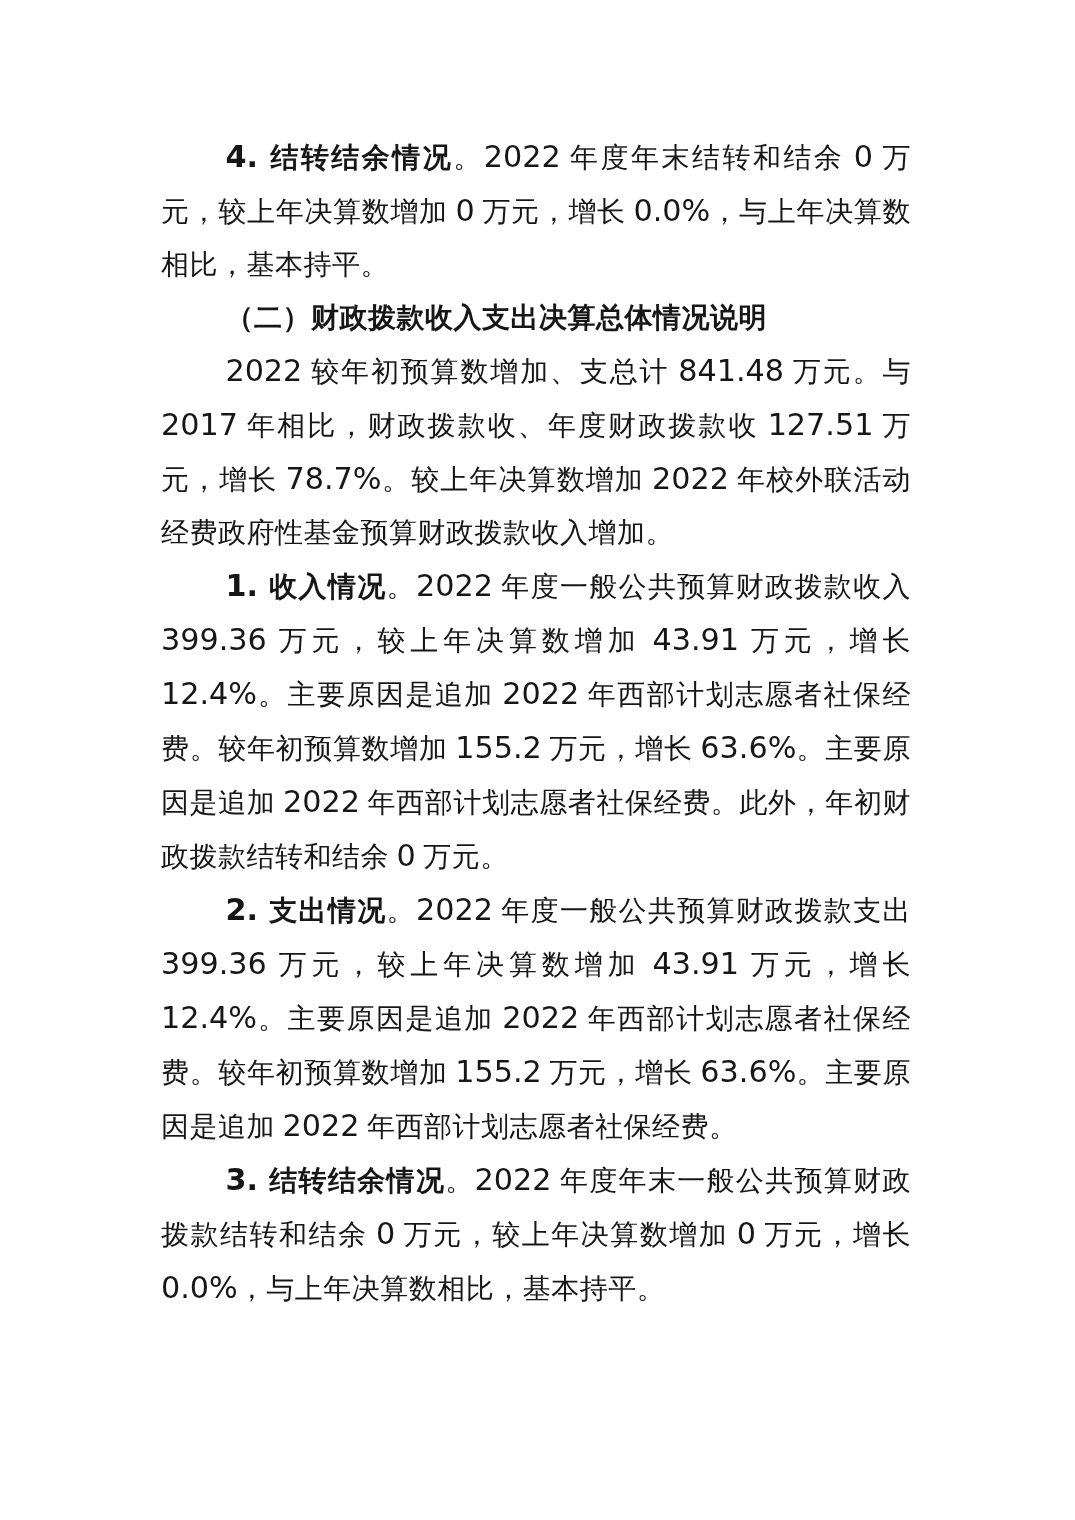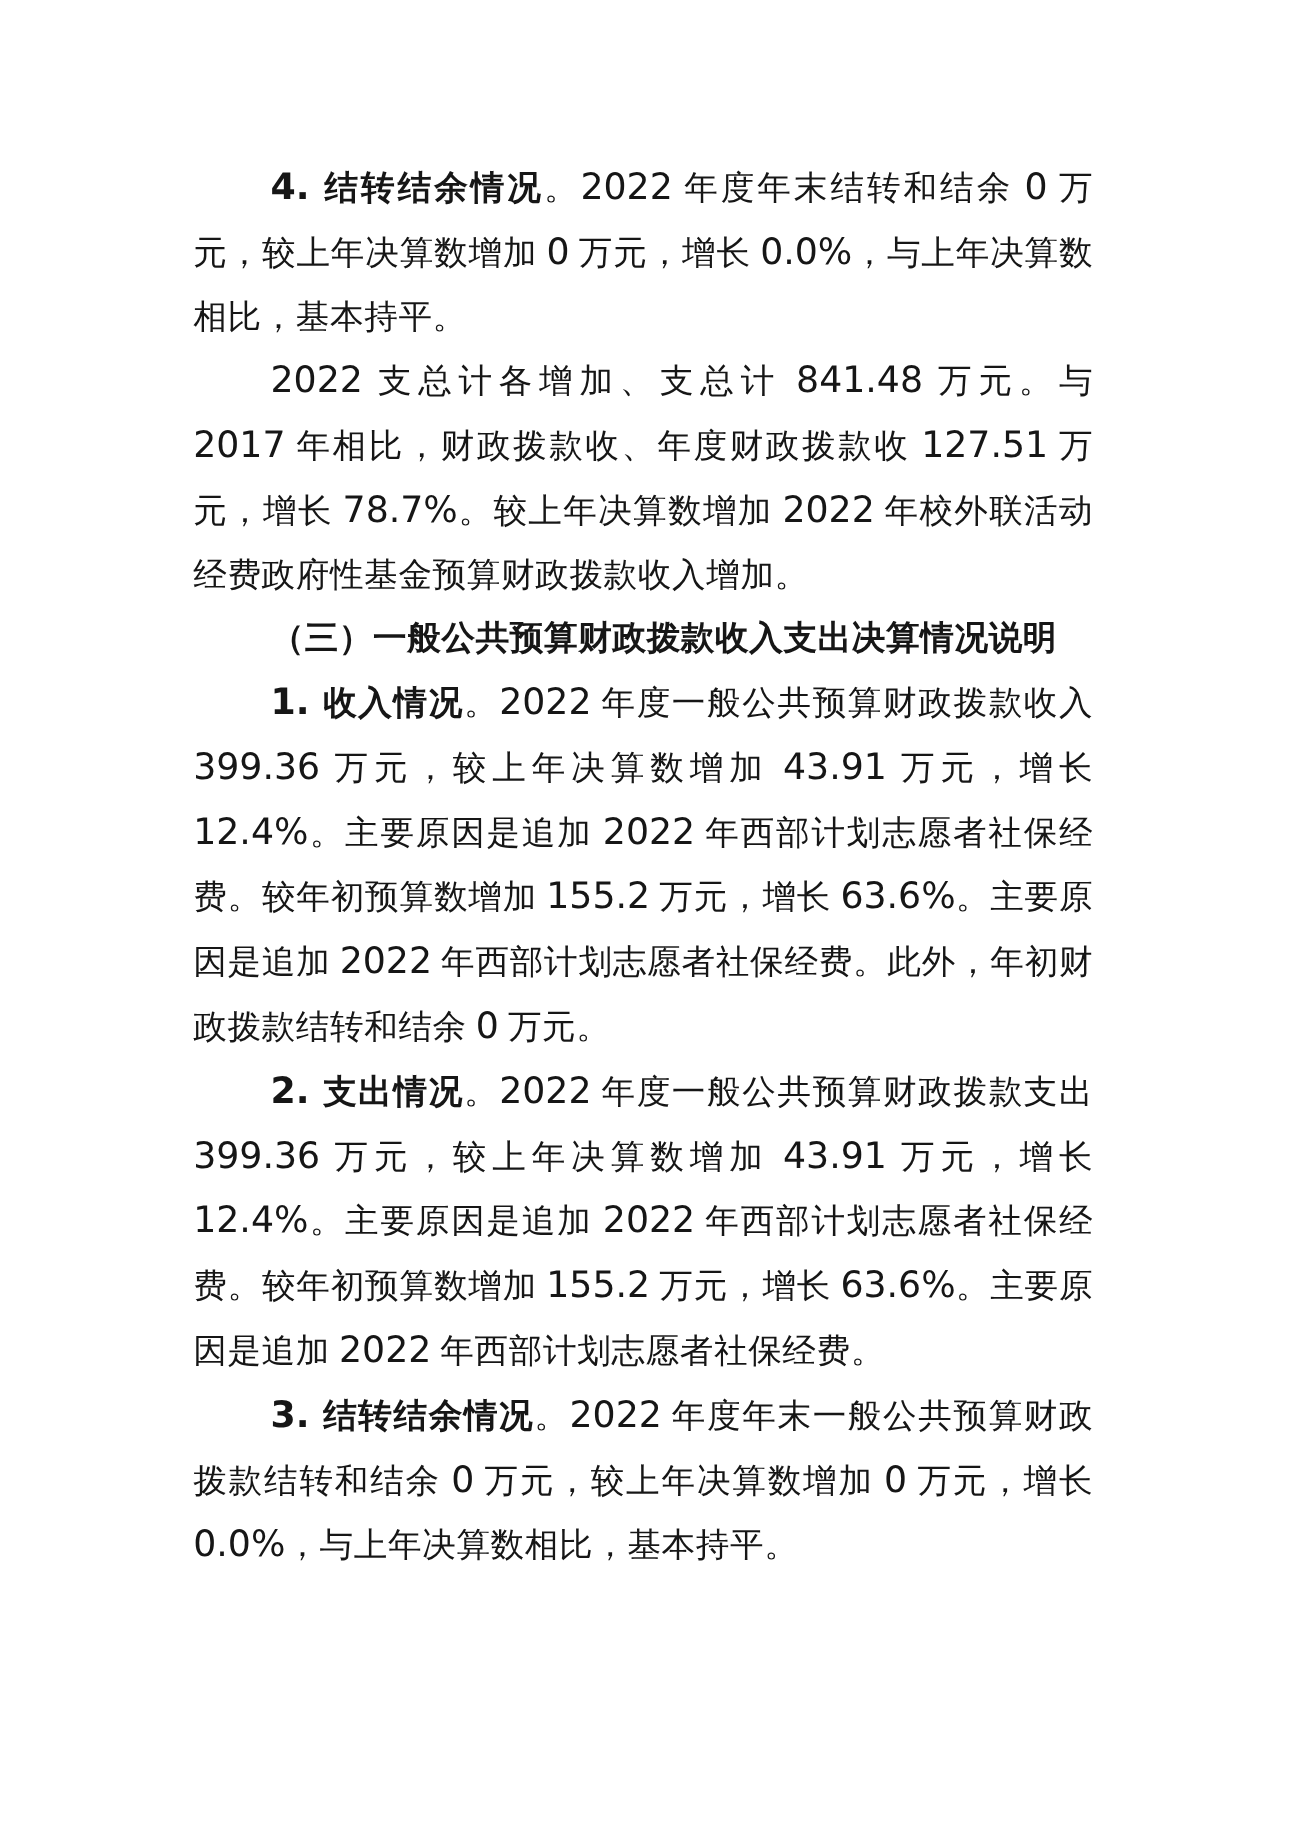--- a/index.html
+++ b/index.html
@@ -42,19 +42,19 @@
     font-size: 1.08em;
     letter-spacing: 0;
   }
 </style>
 </head>
 <body>
 
 <div class="page">
   <div class="doc">
       <p class="body"><span class="bold num">4. </span><span class="bold">结转结余情况</span><span>。</span><span class="num">2022</span><span> 年度年末结转和结余 </span><span class="num">0</span><span> 万元，较上年决算数增加 </span><span class="num">0</span><span> 万元，增长 </span><span class="num">0.0%</span><span>，与上年决算数相比，基本持平。</span></p>
-      <p class="body"><span class="num">2022</span><span> 支总计各增加、支总计 </span><span class="num">841.48</span><span> 万元。与 </span><span class="num">2017</span><span> 年相比，财政拨款收、年度财政拨款收 </span><span class="num">127.51</span><span> 万元，增长 </span><span class="num">78.7%</span><span>。较上年决算数增加 </span><span class="num">2022</span><span> 年校外联活动经费政府性基金预算财政拨款收入增加。</span></p>
-      <p class="heading"><span class="bold">（三）一般公共预算财政拨款收入支出决算情况说明</span></p>
+      <p class="heading"><span class="bold">（二）财政拨款收入支出决算总体情况说明</span></p>
+      <p class="body"><span class="num">2022</span><span> 较年初预算数增加、支总计 </span><span class="num">841.48</span><span> 万元。与 </span><span class="num">2017</span><span> 年相比，财政拨款收、年度财政拨款收 </span><span class="num">127.51</span><span> 万元，增长 </span><span class="num">78.7%</span><span>。较上年决算数增加 </span><span class="num">2022</span><span> 年校外联活动经费政府性基金预算财政拨款收入增加。</span></p>
       <p class="body"><span class="bold num">1. </span><span class="bold">收入情况</span><span>。</span><span class="num">2022</span><span> 年度一般公共预算财政拨款收入 </span><span class="num">399.36</span><span> 万元，较上年决算数增加 </span><span class="num">43.91</span><span> 万元，增长 </span><span class="num">12.4%</span><span>。主要原因是追加 </span><span class="num">2022</span><span> 年西部计划志愿者社保经费。较年初预算数增加 </span><span class="num">155.2</span><span> 万元，增长 </span><span class="num">63.6%</span><span>。主要原因是追加 </span><span class="num">2022</span><span> 年西部计划志愿者社保经费。此外，年初财政拨款结转和结余 </span><span class="num">0</span><span> 万元。</span></p>
       <p class="body"><span class="bold num">2. </span><span class="bold">支出情况</span><span>。</span><span class="num">2022</span><span> 年度一般公共预算财政拨款支出 </span><span class="num">399.36</span><span> 万元，较上年决算数增加 </span><span class="num">43.91</span><span> 万元，增长 </span><span class="num">12.4%</span><span>。主要原因是追加 </span><span class="num">2022</span><span> 年西部计划志愿者社保经费。较年初预算数增加 </span><span class="num">155.2</span><span> 万元，增长 </span><span class="num">63.6%</span><span>。主要原因是追加 </span><span class="num">2022</span><span> 年西部计划志愿者社保经费。</span></p>
       <p class="body"><span class="bold num">3. </span><span class="bold">结转结余情况</span><span>。</span><span class="num">2022</span><span> 年度年末一般公共预算财政拨款结转和结余 </span><span class="num">0</span><span> 万元，较上年决算数增加 </span><span class="num">0</span><span> 万元，增长 </span><span class="num">0.0%</span><span>，与上年决算数相比，基本持平。</span></p>
     </div>
 </div>
 
 </body></html>

